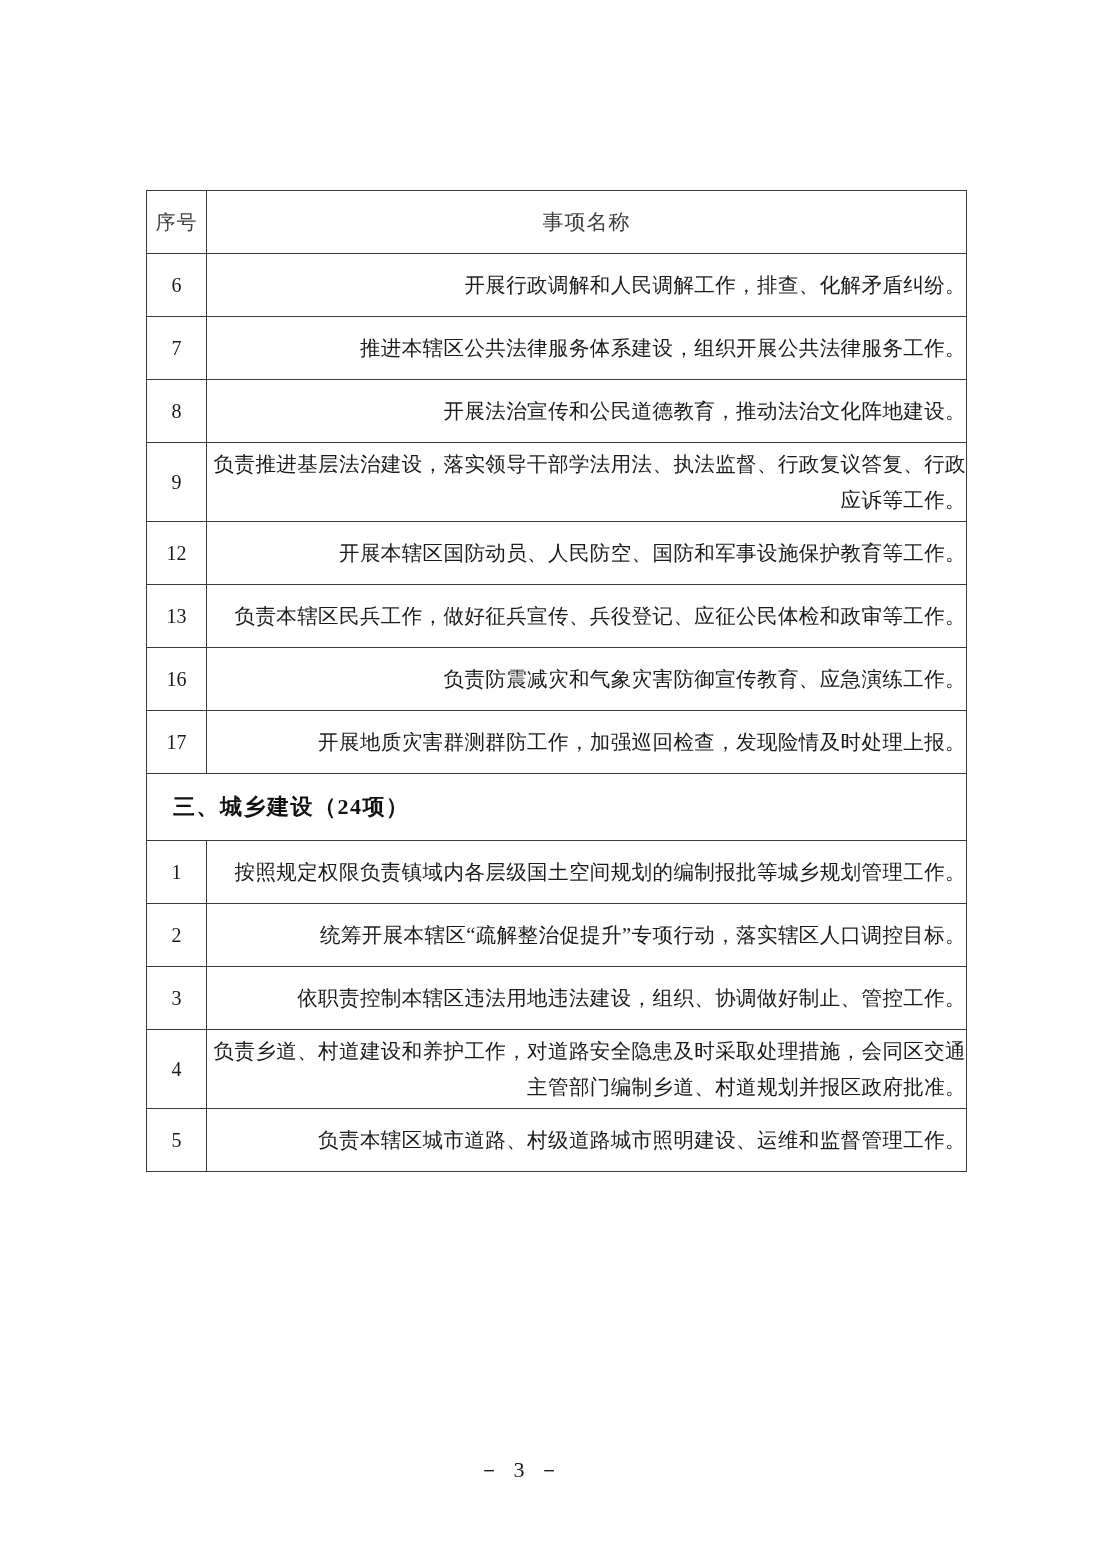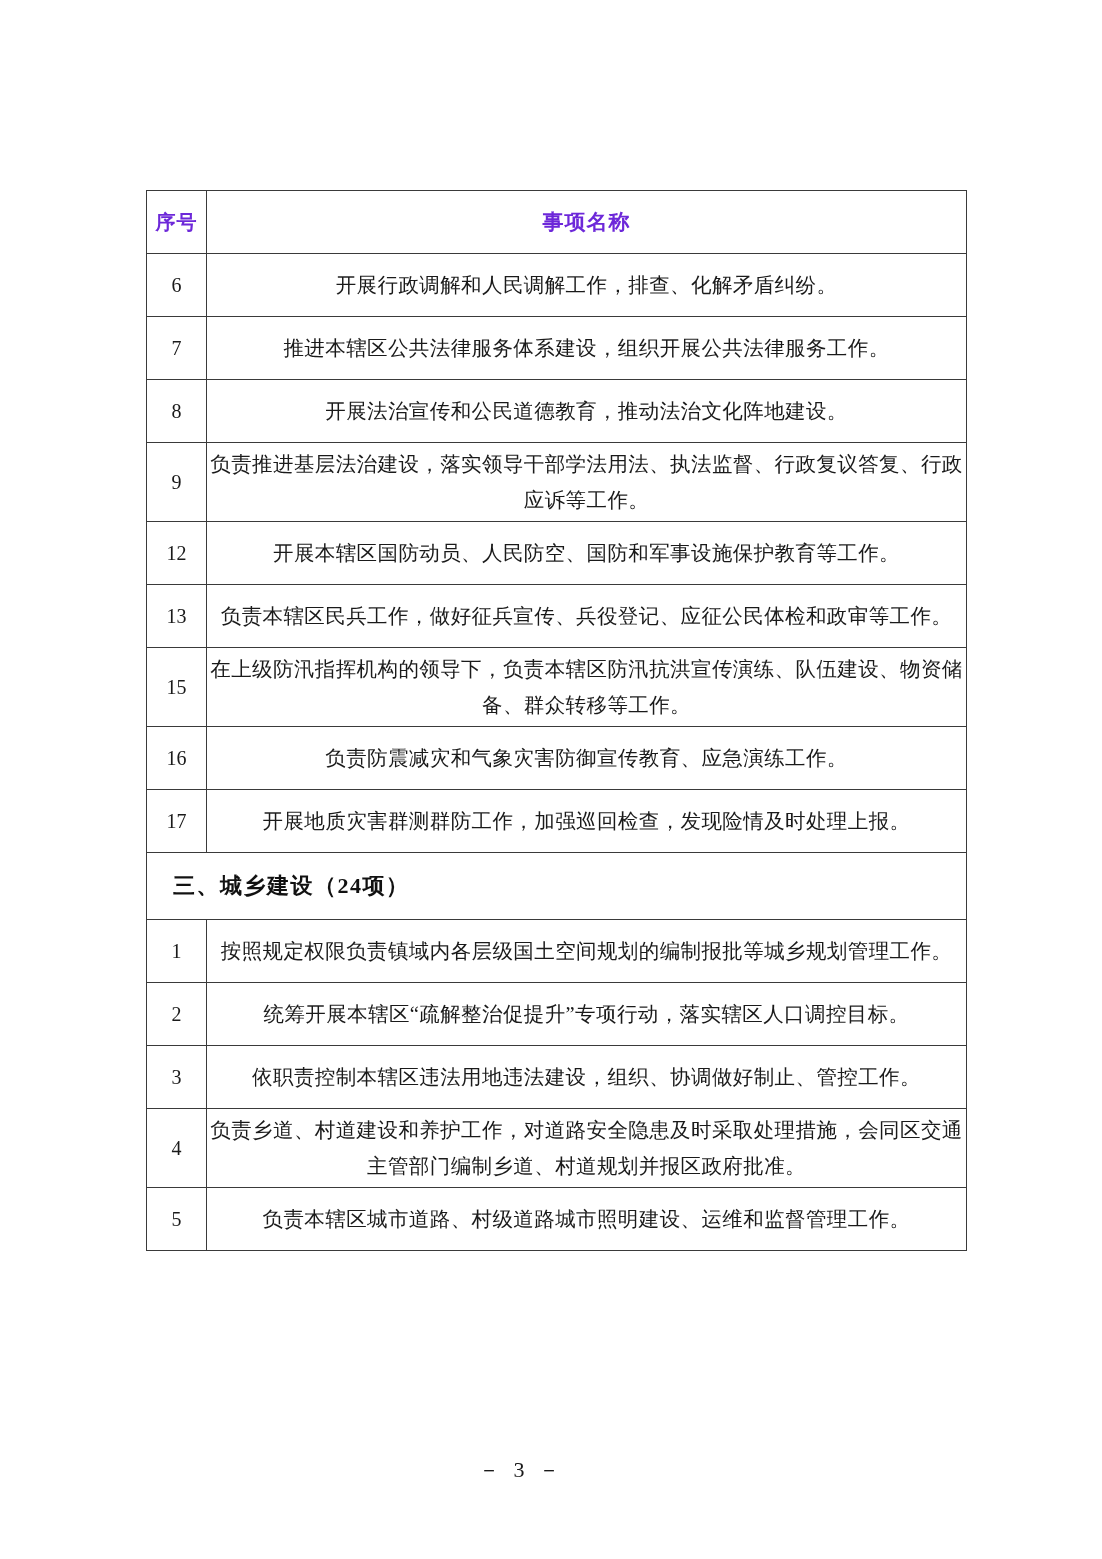--- a/index.html
+++ b/index.html
@@ -33,43 +33,43 @@
     vertical-align: middle;
     padding: 0;
     background: #ffffff;
   }
   col.col-seq { width: 60px; }
   col.col-name { width: 760px; }
 
   
   .hdr-seq, .hdr-name {
     text-align: center;
-    font-weight: bold;
+    font-weight: normal;
     font-size: 21px;
     letter-spacing: 1px;
     height: 62px;
     line-height: 62px;
-    color: #6d28d9;
+    color: #404040;
   }
   .hdr-seq { font-size: 20px; }
 
   
   .seq-cell {
     text-align: center;
     font-size: 20px;
     color: #1a1a1a;
     font-family: "Liberation Serif", "DejaVu Serif", serif;
   }
   .name-cell {
     font-size: 20.5px;
     line-height: 36px;
     color: #1a1a1a;
     padding: 0 12px 0 10px;
     letter-spacing: 0.4px;
-    text-align: center;
+    text-align: right;
   }
   tr.r1 td { height: 62px; }
   tr.r2 td { height: 74px; }
   tr.r2 .name-cell { padding-top: 2px; padding-bottom: 2px; }
 
   
   .section-row td {
     height: 66px;
     padding: 0 0 0 26px;
     text-align: left;
@@ -128,24 +128,20 @@
           <td class="name-cell">负责推进基层法治建设，落实领导干部学法用法、执法监督、行政复议答复、行政应诉等工作。</td>
         </tr>
         <tr class="r1">
           <td class="seq-cell">12</td>
           <td class="name-cell">开展本辖区国防动员、人民防空、国防和军事设施保护教育等工作。</td>
         </tr>
         <tr class="r1">
           <td class="seq-cell">13</td>
           <td class="name-cell">负责本辖区民兵工作，做好征兵宣传、兵役登记、应征公民体检和政审等工作。</td>
         </tr>
-        <tr class="r2">
-          <td class="seq-cell">15</td>
-          <td class="name-cell">在上级防汛指挥机构的领导下，负责本辖区防汛抗洪宣传演练、队伍建设、物资储备、群众转移等工作。</td>
-        </tr>
         <tr class="r1">
           <td class="seq-cell">16</td>
           <td class="name-cell">负责防震减灾和气象灾害防御宣传教育、应急演练工作。</td>
         </tr>
         <tr class="r1">
           <td class="seq-cell">17</td>
           <td class="name-cell">开展地质灾害群测群防工作，加强巡回检查，发现险情及时处理上报。</td>
         </tr>
         <tr class="section-row">
           <td colspan="2"><span class="section-title">三、城乡建设（24项）</span></td>

